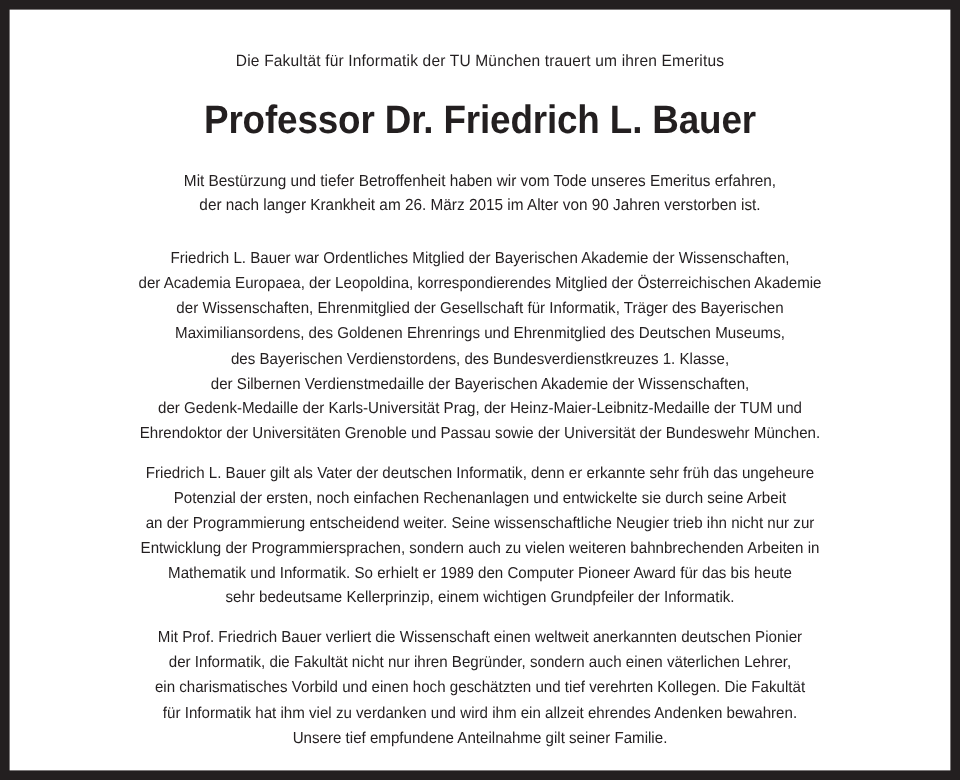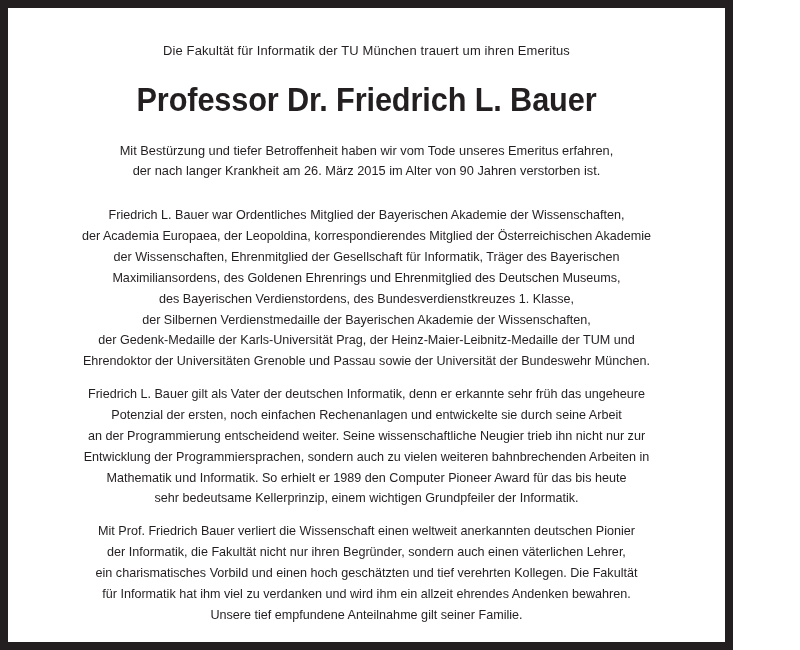--- a/index.html
+++ b/index.html
@@ -9,21 +9,21 @@
   }
   body {
     width: 800px;
     height: 650px;
     overflow: hidden;
     font-family: "Liberation Sans", sans-serif;
   }
 
   .obituary-frame {
     box-sizing: border-box;
-    width: 733px;
+    width: 800px;
     height: 650px;
     border: 8px solid #231f20;
     background: #ffffff;
     display: flex;
     flex-direction: column;
     align-items: center;
   }
 
   .obituary-body {
     width: 100%;

